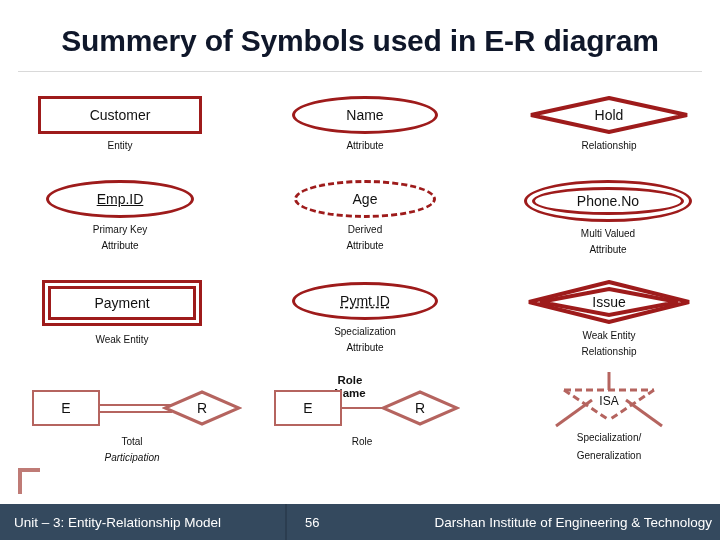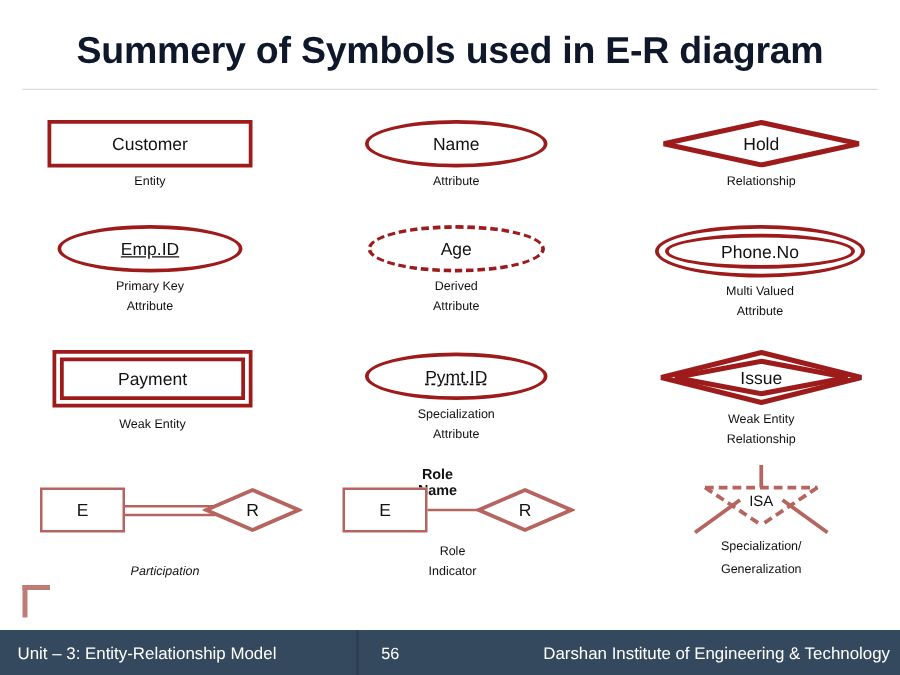--- a/index.html
+++ b/index.html
@@ -201,37 +201,37 @@
 
 <div class="cell" style="left:22px;top:390px;width:220px;height:92px;">
   <div class="rect-lt" style="left:10px;top:0;width:68px;height:36px;"></div>
   <div class="sym-label" style="left:10px;top:0;width:68px;height:36px;">E</div>
   <div class="conn" style="left:78px;top:14px;width:72px;height:2px;"></div>
   <div class="conn" style="left:78px;top:21px;width:72px;height:2px;"></div>
   <svg class="diamond-svg" style="left:140px;top:0;" width="80" height="36" viewBox="0 0 80 36">
     <polygon points="40,2 77,18 40,34 3,18" fill="#ffffff" stroke="#b5645f" stroke-width="3"></polygon>
   </svg>
   <div class="sym-label" style="left:140px;top:0;width:80px;height:36px;">R</div>
+  <div class="caption" style="top:44px;">Total</div>
   <div class="caption" style="top:60px;font-style:italic;">Participation</div>
 </div>
 
 <div class="cell" style="left:262px;top:374px;width:200px;height:110px;">
   <div class="caption" style="left:58px;top:0;width:60px;font-size:11.5px;font-weight:bold;line-height:13px;">Role</div>
   <div class="caption" style="left:58px;top:13px;width:60px;font-size:11.5px;font-weight:bold;line-height:13px;">Name</div>
   <div class="rect-lt" style="left:12px;top:16px;width:68px;height:36px;"></div>
   <div class="sym-label" style="left:12px;top:16px;width:68px;height:36px;">E</div>
   <div class="conn" style="left:80px;top:33px;width:42px;height:2px;"></div>
   <div class="cell" style="left:118px;top:16px;width:80px;height:36px;">
     <svg class="diamond-svg" style="left:0;top:0;" width="80" height="36" viewBox="0 0 80 36">
       <polygon points="40,2 77,18 40,34 3,18" fill="#ffffff" stroke="#b5645f" stroke-width="3"></polygon>
     </svg>
     <div class="sym-label" style="height:36px;">R</div>
   </div>
   <div class="caption" style="top:60px;">Role</div>
-  <div class="caption" style="top:76px;">Indicator</div>
 </div>
 
 <div class="cell" style="left:514px;top:372px;width:190px;height:112px;">
   <svg class="diamond-svg" style="left:38px;top:0;" width="114" height="60" viewBox="0 0 114 60">
     <line x1="57" y1="0" x2="57" y2="18" stroke="#b5645f" stroke-width="3"></line>
     <line x1="12" y1="18" x2="102" y2="18" stroke="#b5645f" stroke-width="3" stroke-dasharray="7,4"></line>
     <line x1="12" y1="18" x2="57" y2="48" stroke="#b5645f" stroke-width="3" stroke-dasharray="7,4"></line>
     <line x1="102" y1="18" x2="57" y2="48" stroke="#b5645f" stroke-width="3" stroke-dasharray="7,4"></line>
     <line x1="40" y1="28" x2="4" y2="54" stroke="#b5645f" stroke-width="3"></line>
     <line x1="74" y1="28" x2="110" y2="54" stroke="#b5645f" stroke-width="3"></line>

